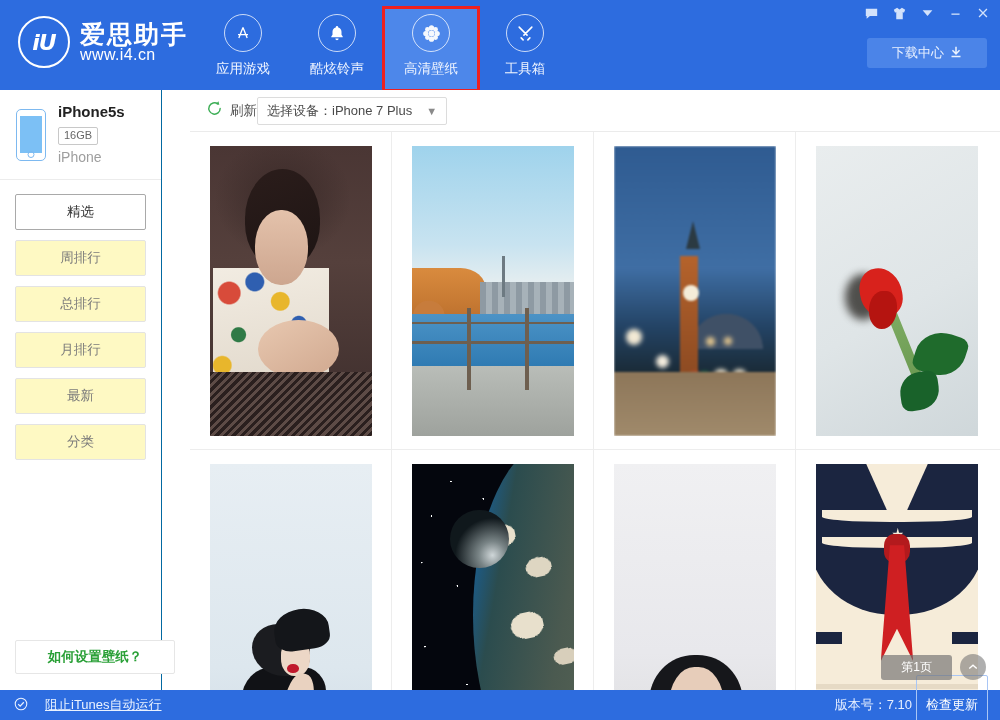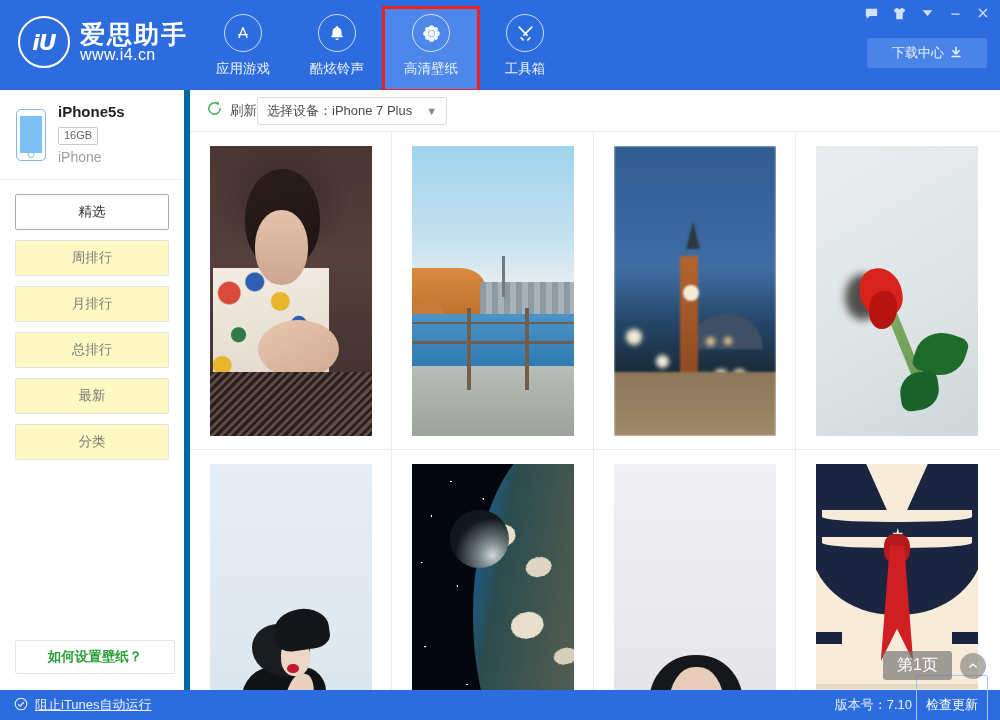--- a/index.html
+++ b/index.html
@@ -57,22 +57,22 @@
   .dl-center {
     position: absolute; right: 13px; top: 38px;
     width: 120px; height: 30px; background: #4b84e8;
     border-radius: 3px; color: #eaf2ff; font-size: 13px;
     display: flex; align-items: center; justify-content: center; gap: 6px;
     cursor: pointer;
   }
 
   
   .sidebar {
-    position: absolute; left: 0; top: 90px; width: 190px; height: 600px;
-    background: #fff; border-right: 6px solid #0369a1;
+    position: absolute; left: 0; top: 90px; width: 162px; height: 600px;
+    background: #fff; border-right: 1px solid #0369a1;
   }
   .dev-card {
     height: 90px; display: flex; align-items: center; gap: 12px;
     padding: 0 16px; border-bottom: 1px solid #ececec;
   }
   .phone {
     width: 30px; height: 52px; border: 1.6px solid #7db9f0; border-radius: 5px;
     background: #fff; position: relative; flex: none;
   }
   .phone::before {
@@ -135,36 +135,36 @@
     align-items: center; justify-content: center; cursor: pointer;
   }
   .cell:last-child { border-right: none; }
   .thumb { width: 162px; height: 290px; overflow: hidden; position: relative; }
 
   .pager {
     position: absolute; right: 14px; bottom: 10px;
     display: flex; align-items: center; gap: 8px; z-index: 5;
   }
   .page-badge {
-    background: rgba(110,110,110,.65); color: #fff; font-size: 16px;
-    padding: 4px 14px; border-radius: 3px; cursor: pointer;
+    background: rgba(110,110,110,.65); color: #fff; font-size: 12px;
+    padding: 4px 20px; border-radius: 3px; cursor: pointer;
   }
   .to-top {
     width: 26px; height: 26px; border-radius: 50%;
     background: rgba(110,110,110,.55); color: #fff;
     display: flex; align-items: center; justify-content: center; cursor: pointer;
   }
 
   
   .footer {
     position: absolute; left: 0; bottom: 0; width: 1000px; height: 30px;
     background: #2d6cdf; display: flex; align-items: center;
     justify-content: space-between; padding: 0 12px 0 14px;
   }
-  .foot-left { display: flex; align-items: center; gap: 7px; color: #eaf2ff; font-size: 13px; cursor: pointer; }
+  .foot-left { display: flex; align-items: center; gap: 17px; color: #eaf2ff; font-size: 13px; cursor: pointer; }
   .foot-left .t { text-decoration: underline; }
   .foot-right { display: flex; align-items: center; gap: 4px; }
   .ver { color: #e7efff; font-size: 13px; }
   .chk-update {
     border: 1px solid #a9c6f5; border-radius: 2px; color: #fff; font-size: 13px;
     padding: 20px 9px; cursor: pointer;
   }
 
   
   .wp { width: 100%; height: 100%; }
@@ -408,22 +408,22 @@
       <div class="dev-meta">
         <div class="dev-name">iPhone5s</div>
         <div class="dev-cap">16GB</div>
         <div class="dev-type">iPhone</div>
       </div>
     </div>
 
     <div class="side-menu">
       <div class="side-btn sel">精选</div>
       <div class="side-btn">周排行</div>
+      <div class="side-btn">总排行</div>
       <div class="side-btn">月排行</div>
-      <div class="side-btn">总排行</div>
       <div class="side-btn">最新</div>
       <div class="side-btn">分类</div>
     </div>
 
     <div class="how-to">如何设置壁纸？</div>
   </div>
 
   <div class="content">
     <div class="toolbar">
       <div class="refresh">

